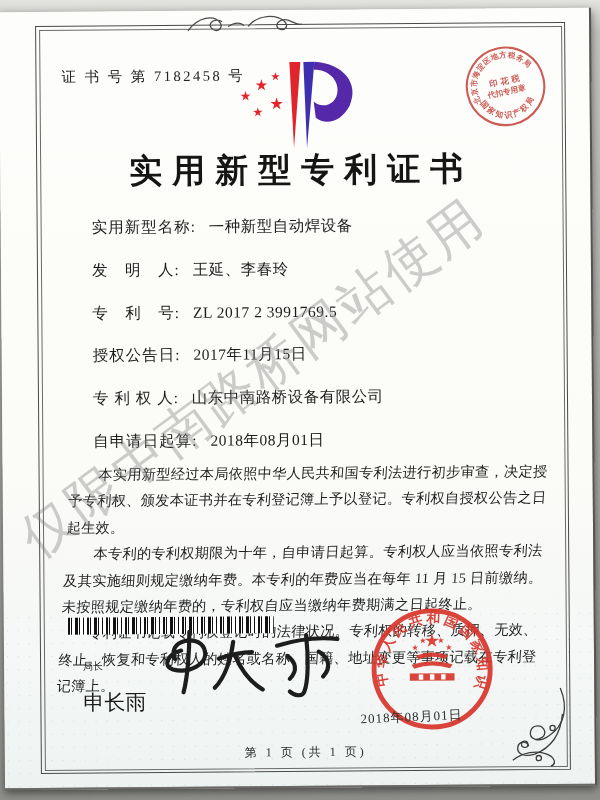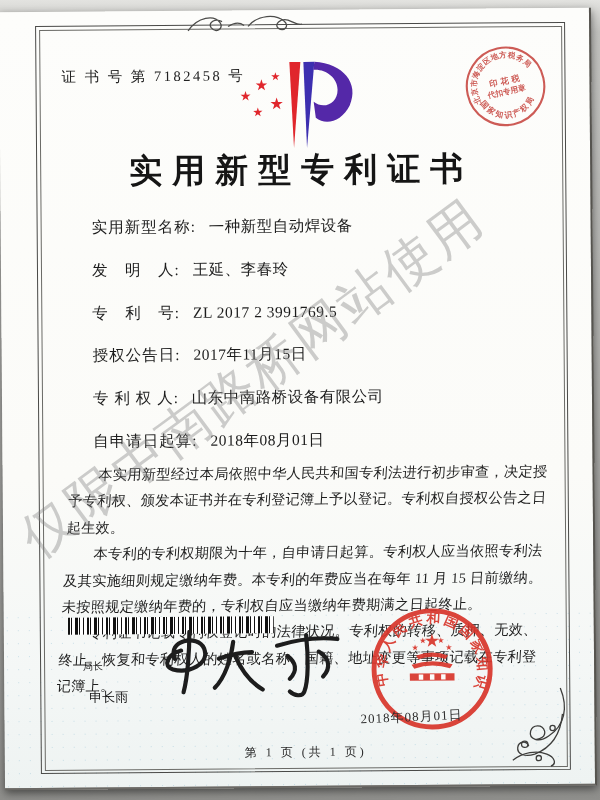--- a/index.html
+++ b/index.html
@@ -39,21 +39,21 @@
   .body-text { position:absolute; left:60px; top:450px; width:488px; transform:skewX(-4deg);
                font-size:14.2px; line-height:26.4px; color:#1f1f1f; }
   .body-text p { text-indent:2em; letter-spacing:.3px; }
   .barcode { position:absolute; left:64px; top:606px; width:206px; height:17px;
     background:repeating-linear-gradient(90deg,
       #111 0 2px, #fff 2px 3px, #111 3px 4px, #fff 4px 7px,
       #111 7px 10px, #fff 10px 11px, #111 11px 12px, #fff 12px 15px,
       #111 15px 16px, #fff 16px 19px); }
   .director-title { position:absolute; left:79px; top:648px; font-size:10px; color:#1a1a1a;
                     font-family:Liberation Mono, monospace; }
-  .director-name  { position:absolute; left:85px; top:677px; font-size:13px; color:#1a1a1a;
+  .director-name  { position:absolute; left:79px; top:677px; font-size:21px; color:#1a1a1a;
                     font-family:"Liberation Sans", sans-serif; }
   .signature { position:absolute; left:148px; top:616px; width:198px; height:90px; }
   .seal { position:absolute; left:361px; top:593px; width:134px; height:134px; opacity:.92; }
   .seal-date { position:absolute; left:356px; top:698px; width:160px; font-size:13px; color:#2d2d2d;
                letter-spacing:1px; z-index:5; transform:rotate(-2deg); }
   .page-footer { position:absolute; left:36px; top:734px; width:530px; text-align:center;
                  font-size:12px; color:#2b2b2b; letter-spacing:3px; }
   .watermark { position:absolute; left:46px; top:490px; white-space:nowrap;
                font-size:53px; color:rgba(125,125,125,.38); letter-spacing:3px;
                transform:rotate(-36deg); transform-origin:0 100%; z-index:4; pointer-events:none; }

